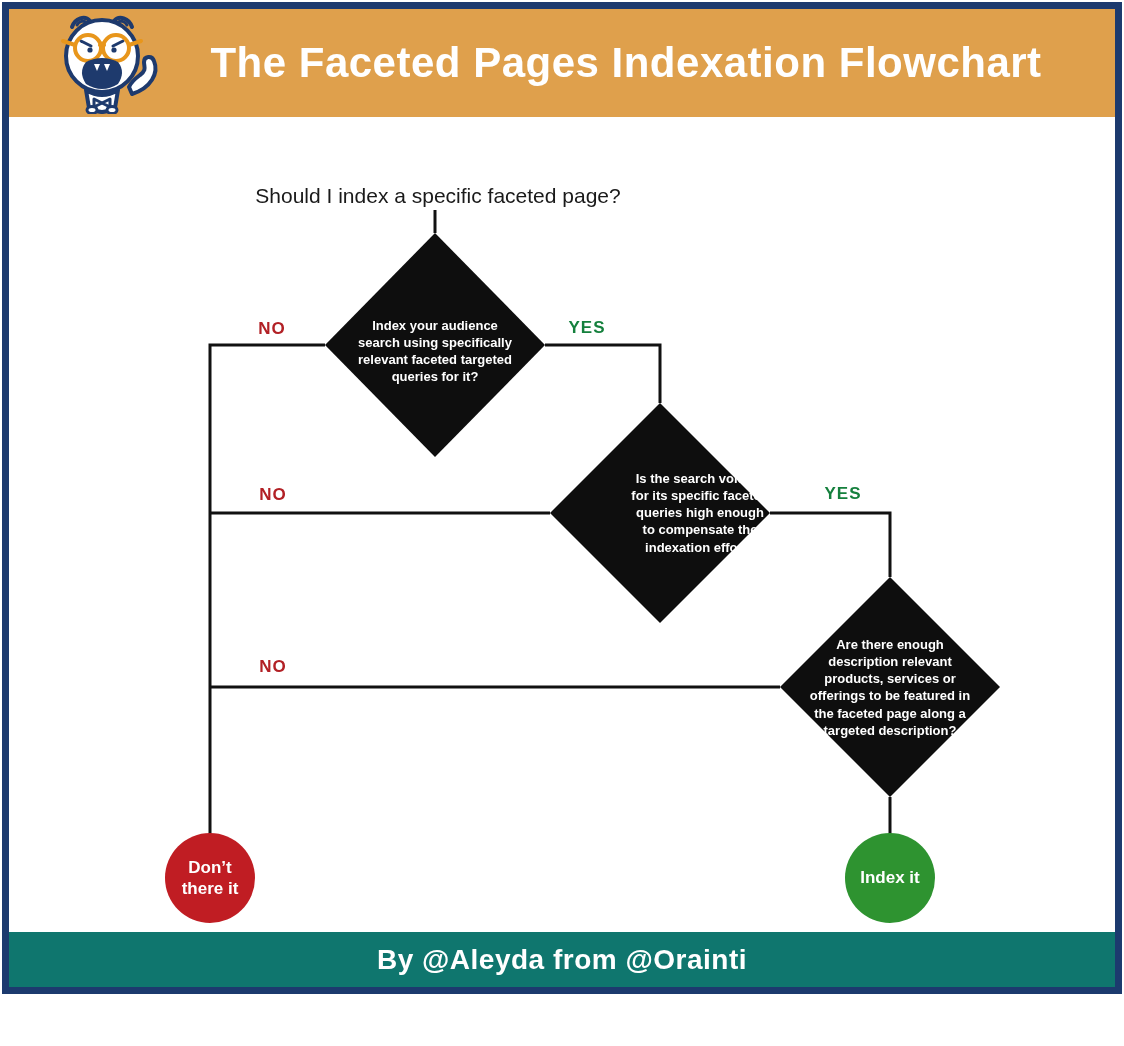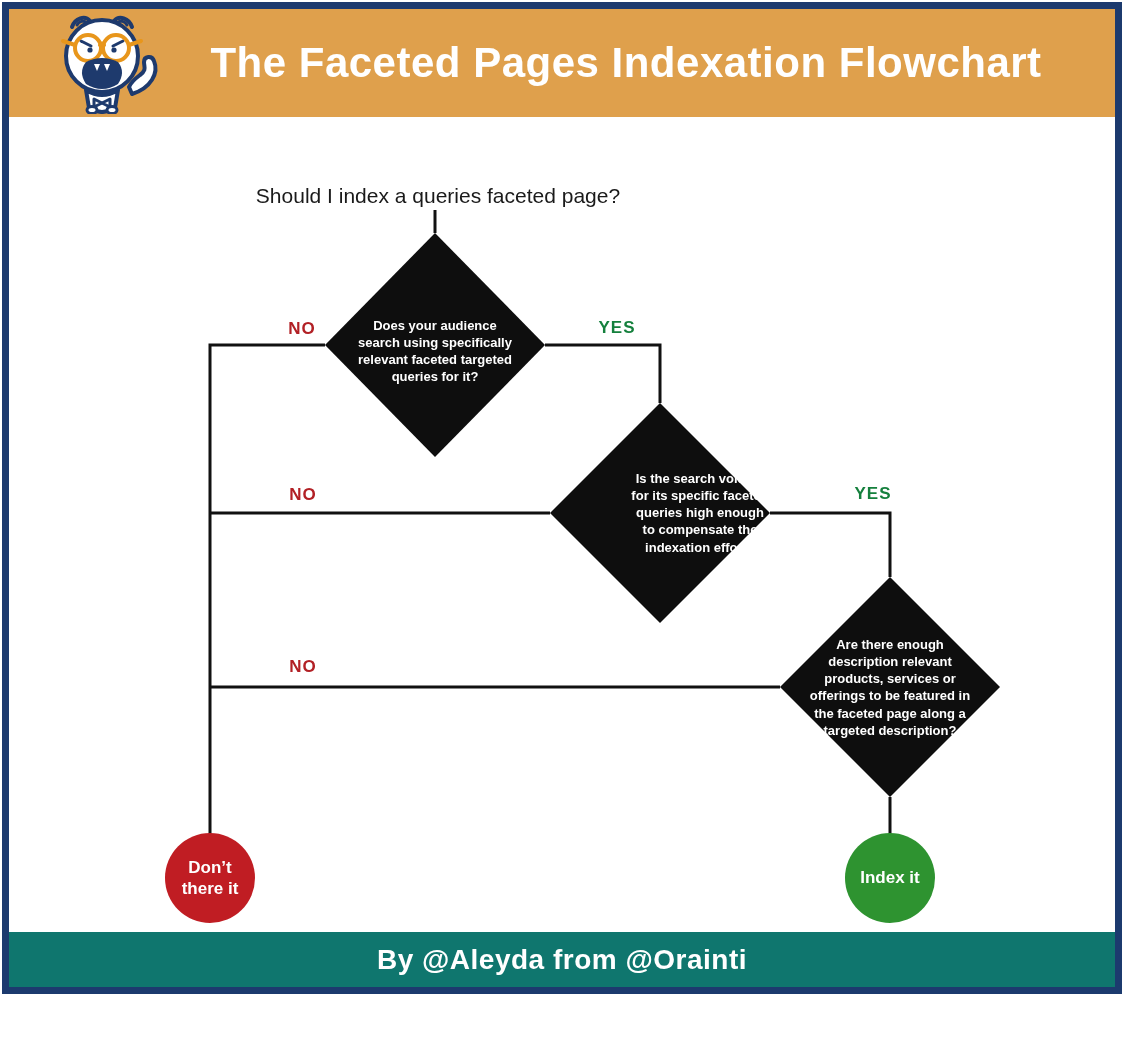--- a/index.html
+++ b/index.html
@@ -25,21 +25,21 @@
     position:absolute;left:9px;right:9px;bottom:9px;height:55px;
     background:#0f766e;display:flex;align-items:center;justify-content:center;z-index:5;
   }
   .footer-text{color:#ffffff;font-size:28px;font-weight:bold;letter-spacing:0.5px;}
   
   .flow-svg{position:absolute;left:0;top:0;width:1124px;height:1046px;z-index:1;}
   .txt{
     position:absolute;transform:translate(-50%,-50%);text-align:center;z-index:10;
   }
   .question{font-size:21px;color:#1a1a1a;white-space:nowrap;}
-  .edge-label{font-size:17px;font-weight:bold;letter-spacing:1px;margin-left:30px;}
+  .edge-label{font-size:17px;font-weight:bold;letter-spacing:1px;}
   .edge-no{color:#B22025;}
   .edge-yes{color:#15803d;}
   .diamond-text{color:#ffffff;font-size:13px;font-weight:600;line-height:1.32;}
   .circle-text{color:#ffffff;font-size:17px;font-weight:600;line-height:1.25;}
 </style>
 </head>
 <body>
 
 <div class="stage">
 
@@ -95,31 +95,31 @@
       <path d="M780 687 H210"></path>
       <path d="M890 797 V834"></path>
     </g>
     <polygon points="435,233 545,345 435,457 325,345" fill="#0E0E0E"></polygon>
     <polygon points="660,403 770,513 660,623 550,513" fill="#0E0E0E"></polygon>
     <polygon points="890,577 1000,687 890,797 780,687" fill="#0E0E0E"></polygon>
     <circle cx="210" cy="878" r="45" fill="#C01D23"></circle>
     <circle cx="890" cy="878" r="45" fill="#2E9330"></circle>
   </svg>
 
-  <div class="txt question" style="left:438px;top:196px;">Should I index a queries faceted page?</div>
+  <div class="txt question" style="left:438px;top:196px;">Should I index a specific faceted page?</div>
 
   <div class="txt edge-label edge-no" style="left:272px;top:329px;">NO</div>
   <div class="txt edge-label edge-yes" style="left:587px;top:328px;">YES</div>
 
   <div class="txt edge-label edge-no" style="left:273px;top:495px;">NO</div>
   <div class="txt edge-label edge-yes" style="left:843px;top:494px;">YES</div>
 
   <div class="txt edge-label edge-no" style="left:273px;top:667px;">NO</div>
 
-  <div class="txt diamond-text" style="left:435px;top:351px;width:158px;">Does your audience search using specifically relevant faceted targeted queries for it?</div>
+  <div class="txt diamond-text" style="left:435px;top:351px;width:158px;">Index your audience search using specifically relevant faceted targeted queries for it?</div>
   <div class="txt diamond-text" style="left:660px;top:513px;width:140px;margin-left:40px;">Is the search volume for its specific faceted queries high enough to compensate the indexation effort?</div>
   <div class="txt diamond-text" style="left:890px;top:687px;width:172px;">Are there enough description relevant products, services or offerings to be featured in the faceted page along a targeted description?</div>
 
   <div class="txt circle-text" style="left:210px;top:878px;width:80px;">Don’t there it</div>
   <div class="txt circle-text" style="left:890px;top:878px;width:90px;">Index it</div>
 
   <div class="footer">
     <div class="footer-text">By @Aleyda from @Orainti</div>
   </div>
 

